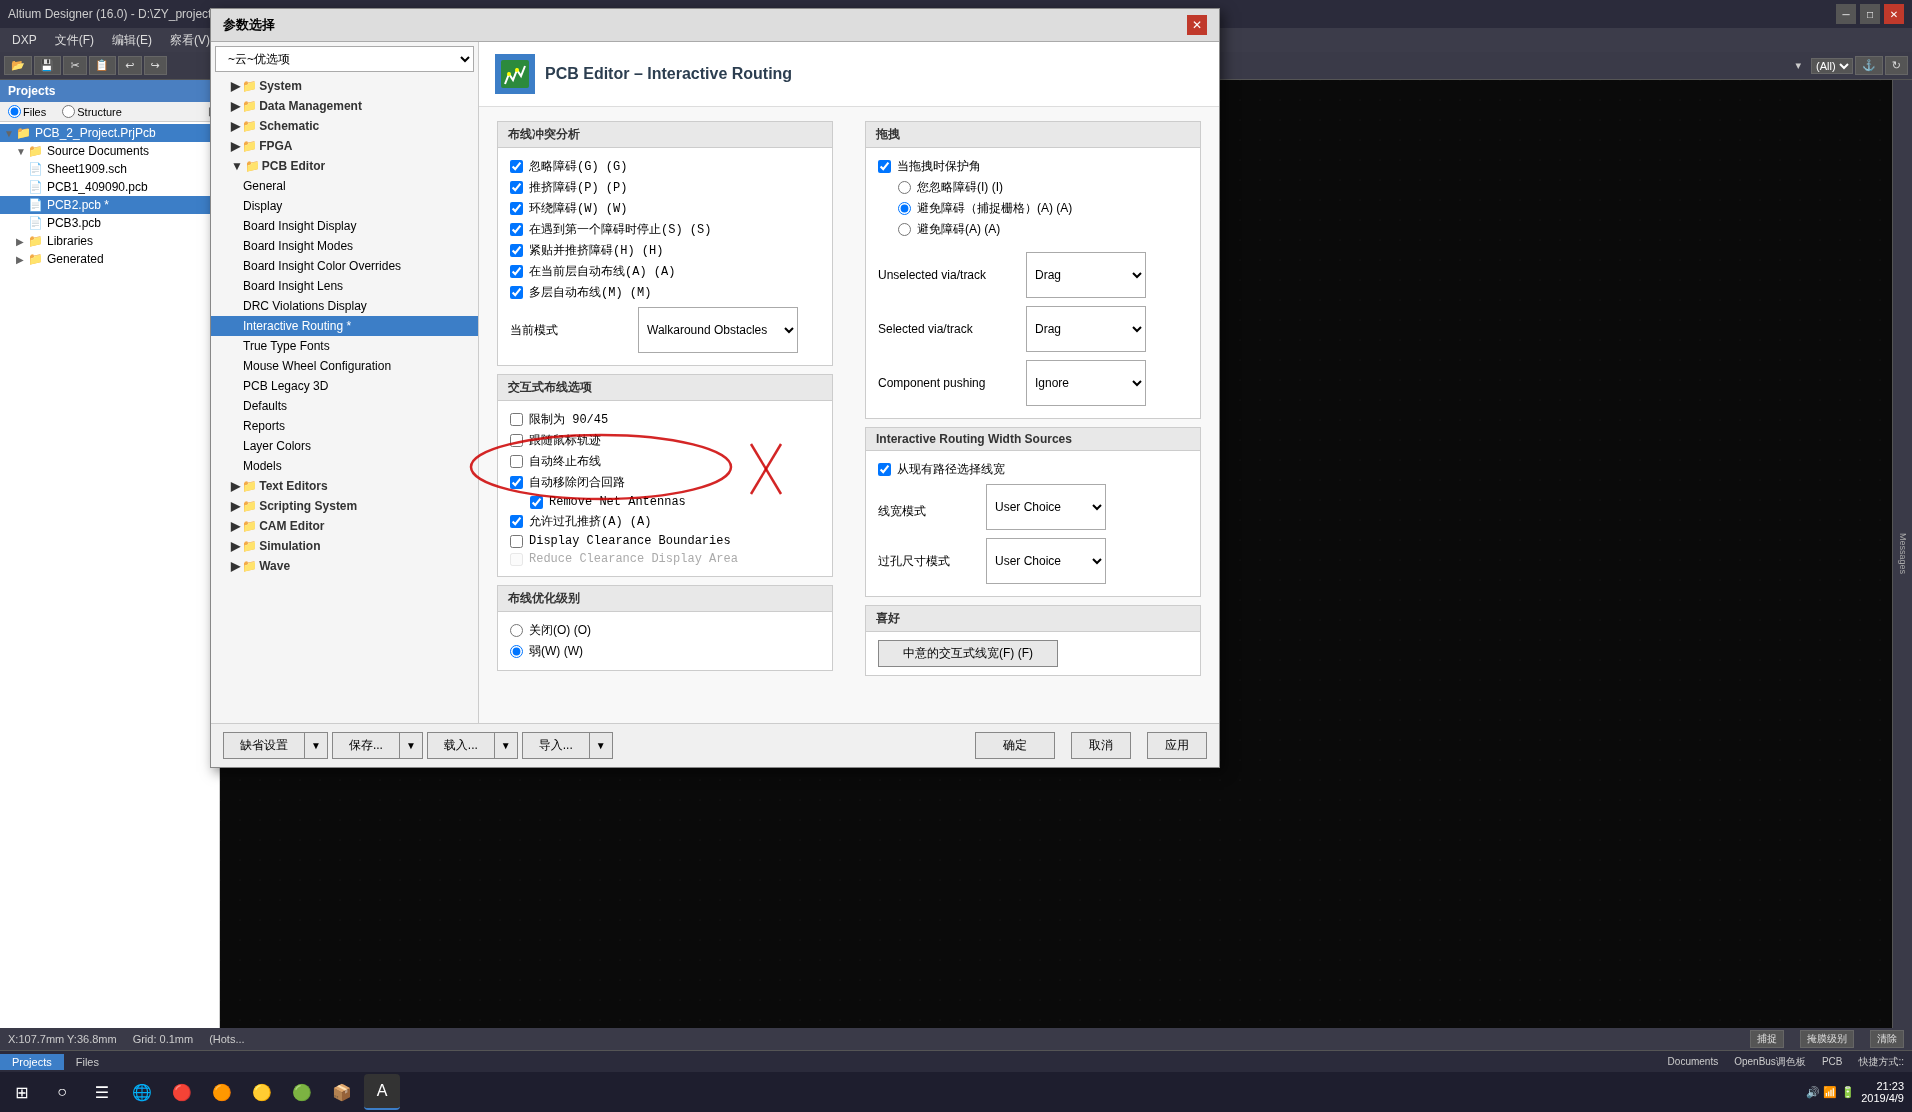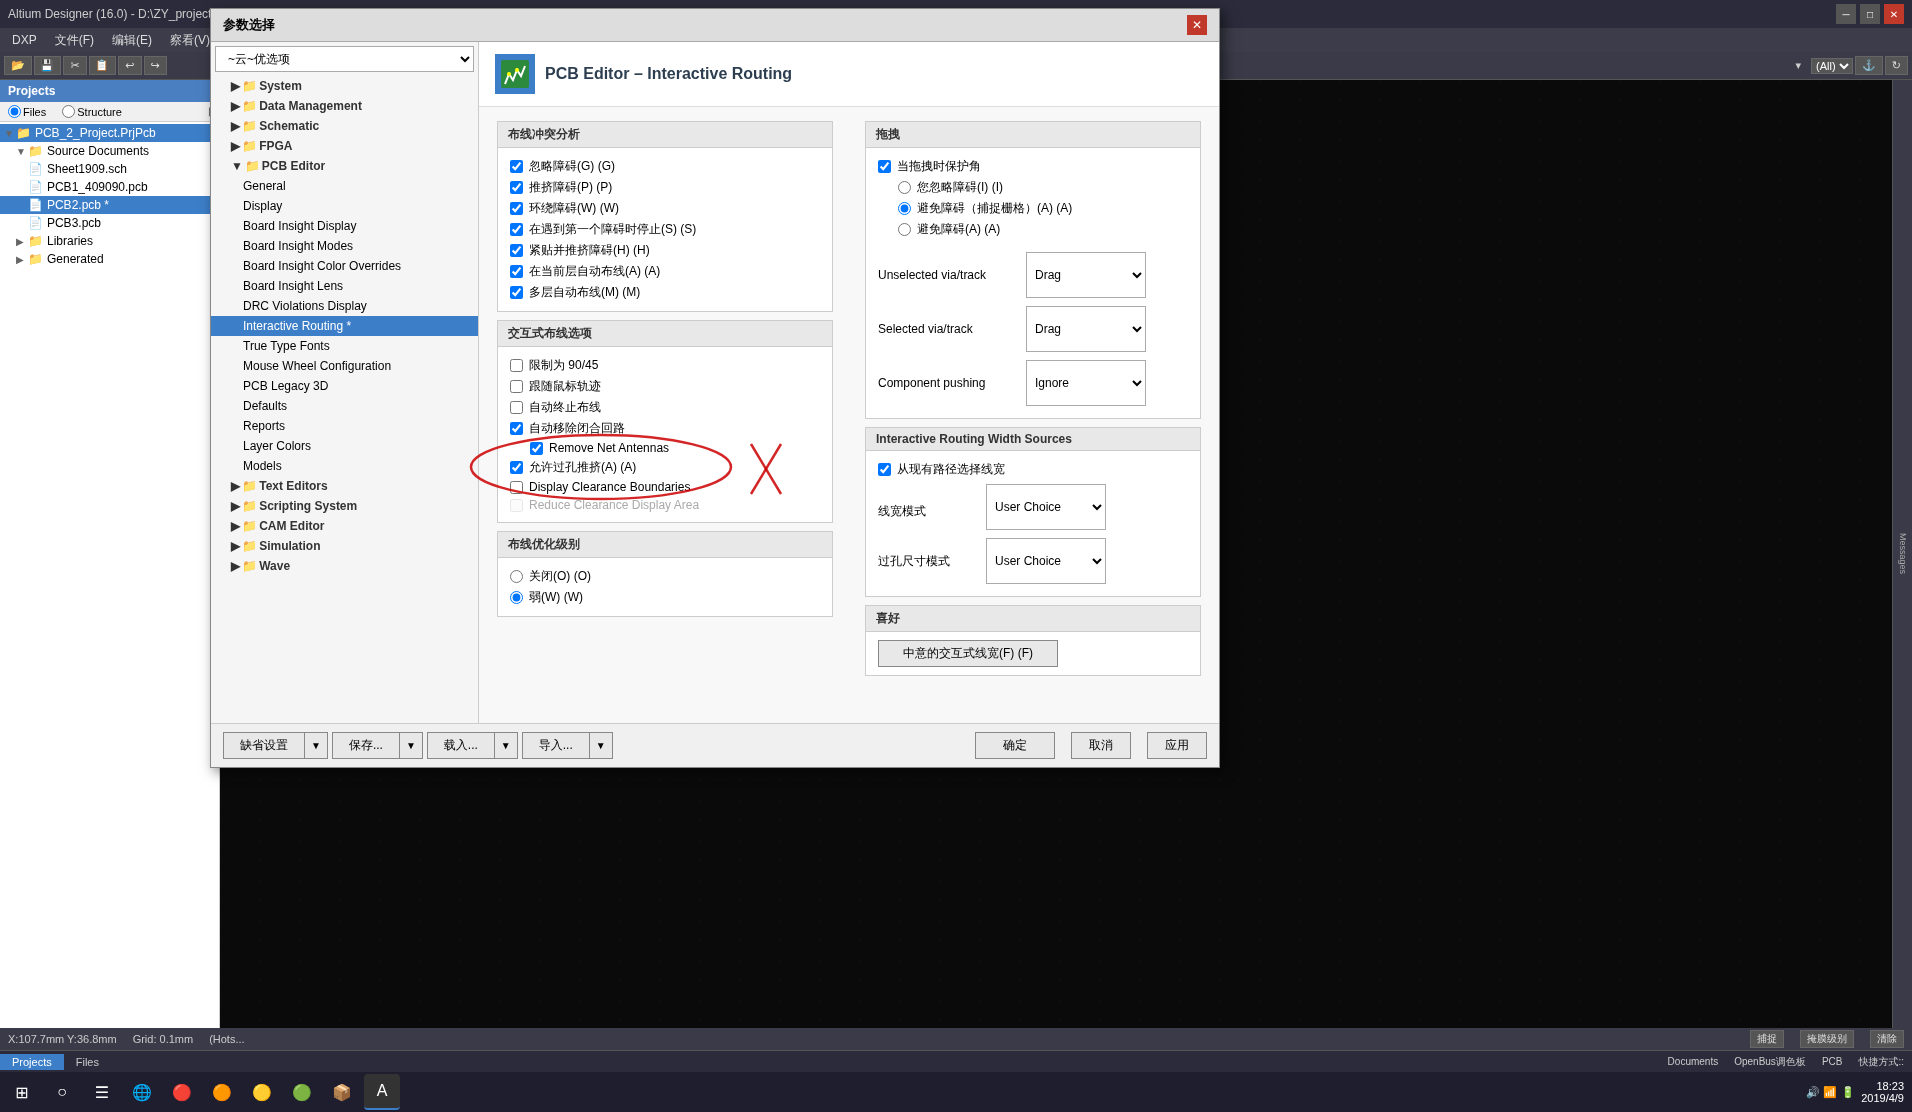--- a/index.html
+++ b/index.html
@@ -68,21 +68,21 @@
     .section { margin: 8px 12px; border: 1px solid #ccc; background: #fff; }
     .section-title { background: #e8e8e8; padding: 4px 10px; font-size: 12px; font-weight: bold; border-bottom: 1px solid #ccc; color: #333; }
     .section-body { padding: 8px 12px; }
 
     .two-col { display: flex; gap: 12px; }
     .col-left { flex: 1; }
     .col-right { flex: 1; }
 
     .checkbox-row { display: flex; align-items: center; gap: 6px; padding: 2px 0; }
     .checkbox-row input[type="checkbox"] { margin: 0; }
-    .checkbox-label { font-size: 12px; }
+    .checkbox-label { font-size: 12px; font-family: Liberation Mono, monospace; }
     .radio-row { display: flex; align-items: center; gap: 6px; padding: 2px 0; }
     .radio-label { font-size: 12px; }
 
     .form-row { display: flex; align-items: center; gap: 8px; padding: 4px 0; }
     .form-label { font-size: 12px; min-width: 120px; }
     .form-select { font-size: 12px; border: 1px solid #aaa; background: #fff; padding: 14px 4px; min-width: 120px; }
 
     .indented { padding-left: 20px; }
 
     
@@ -294,21 +294,21 @@
     <div class="taskbar-icon">📦</div>
     <div class="taskbar-icon" style="background:#333;border-bottom:2px solid #3c7ec7;">A</div>
   </div>
   <div class="taskbar-right">
     <div class="sys-tray">
       <span>🔊</span>
       <span>📶</span>
       <span>🔋</span>
     </div>
     <div style="text-align:right;">
-      <div>18:23</div>
+      <div>21:23</div>
       <div>2019/4/9</div>
     </div>
   </div>
 </div>
 
 <div class="dialog-overlay">
   <div class="dialog" style="top:8px;">
 
     <div class="dialog-title">
       <span>参数选择</span>
@@ -461,20 +461,26 @@
                   <span class="checkbox-label">紧贴并推挤障碍(H) (H)</span>
                 </div>
                 <div class="checkbox-row">
                   <input type="checkbox" checked="" style="">
                   <span class="checkbox-label">在当前层自动布线(A) (A)</span>
                 </div>
                 <div class="checkbox-row">
                   <input type="checkbox" checked="" style="">
                   <span class="checkbox-label">多层自动布线(M) (M)</span>
                 </div>
+                <div class="form-row">
+                  <span class="form-label">当前模式</span>
+                  <select class="form-select" style="min-width:160px;">
+                    <option>Walkaround Obstacles</option>
+                  </select>
+                </div>
               </div>
             </div>
 
             <div class="section">
               <div class="section-title">交互式布线选项</div>
               <div class="section-body">
                 <div class="checkbox-row">
                   <input type="checkbox" style="">
                   <span class="checkbox-label">限制为 90/45</span>
                 </div>

